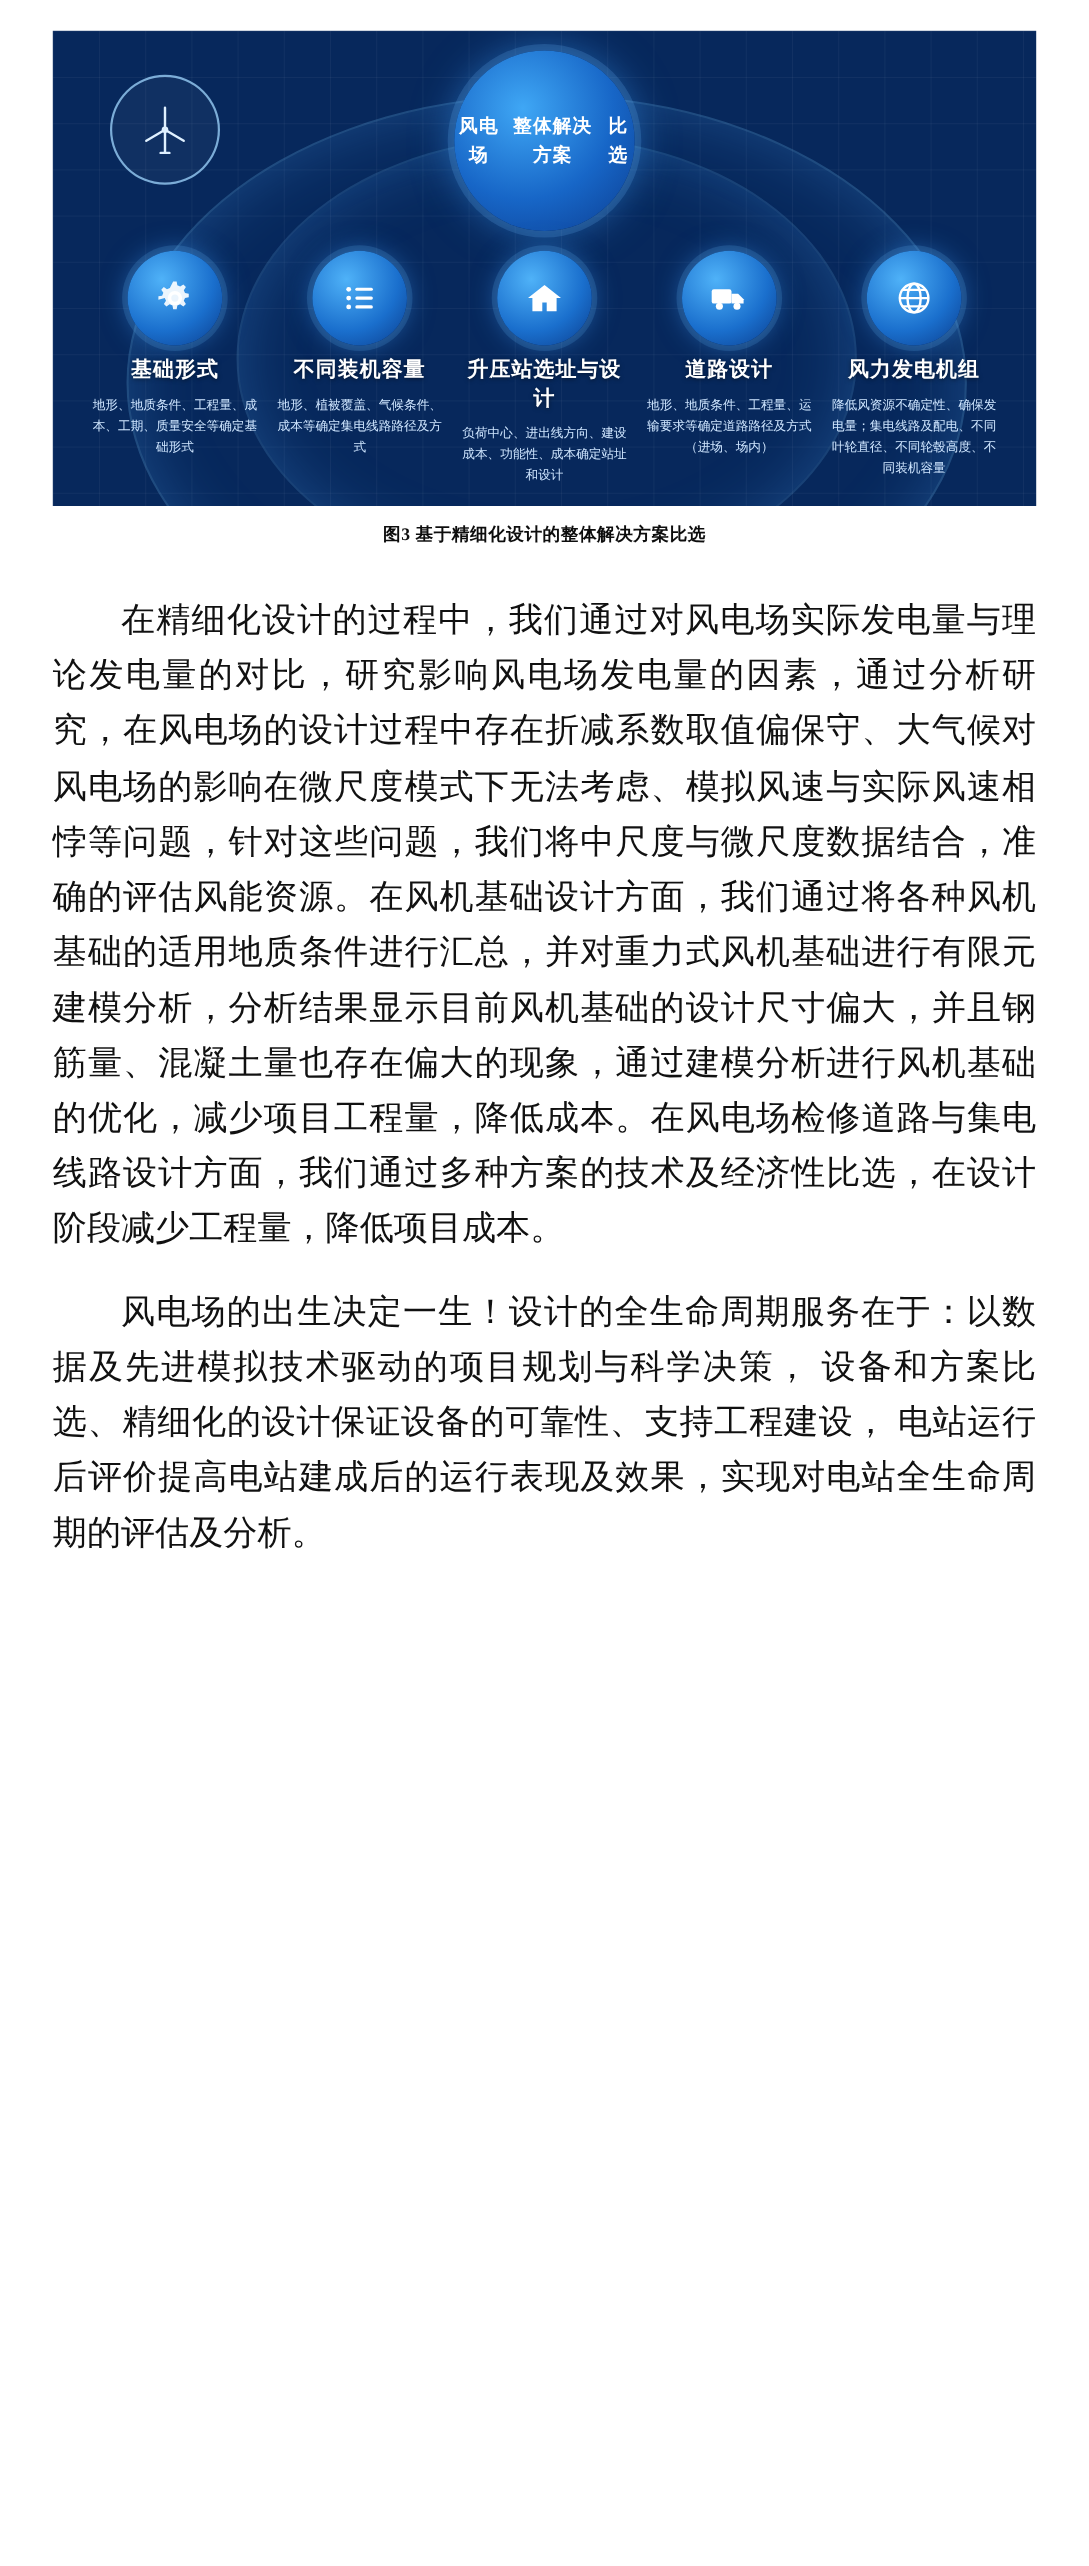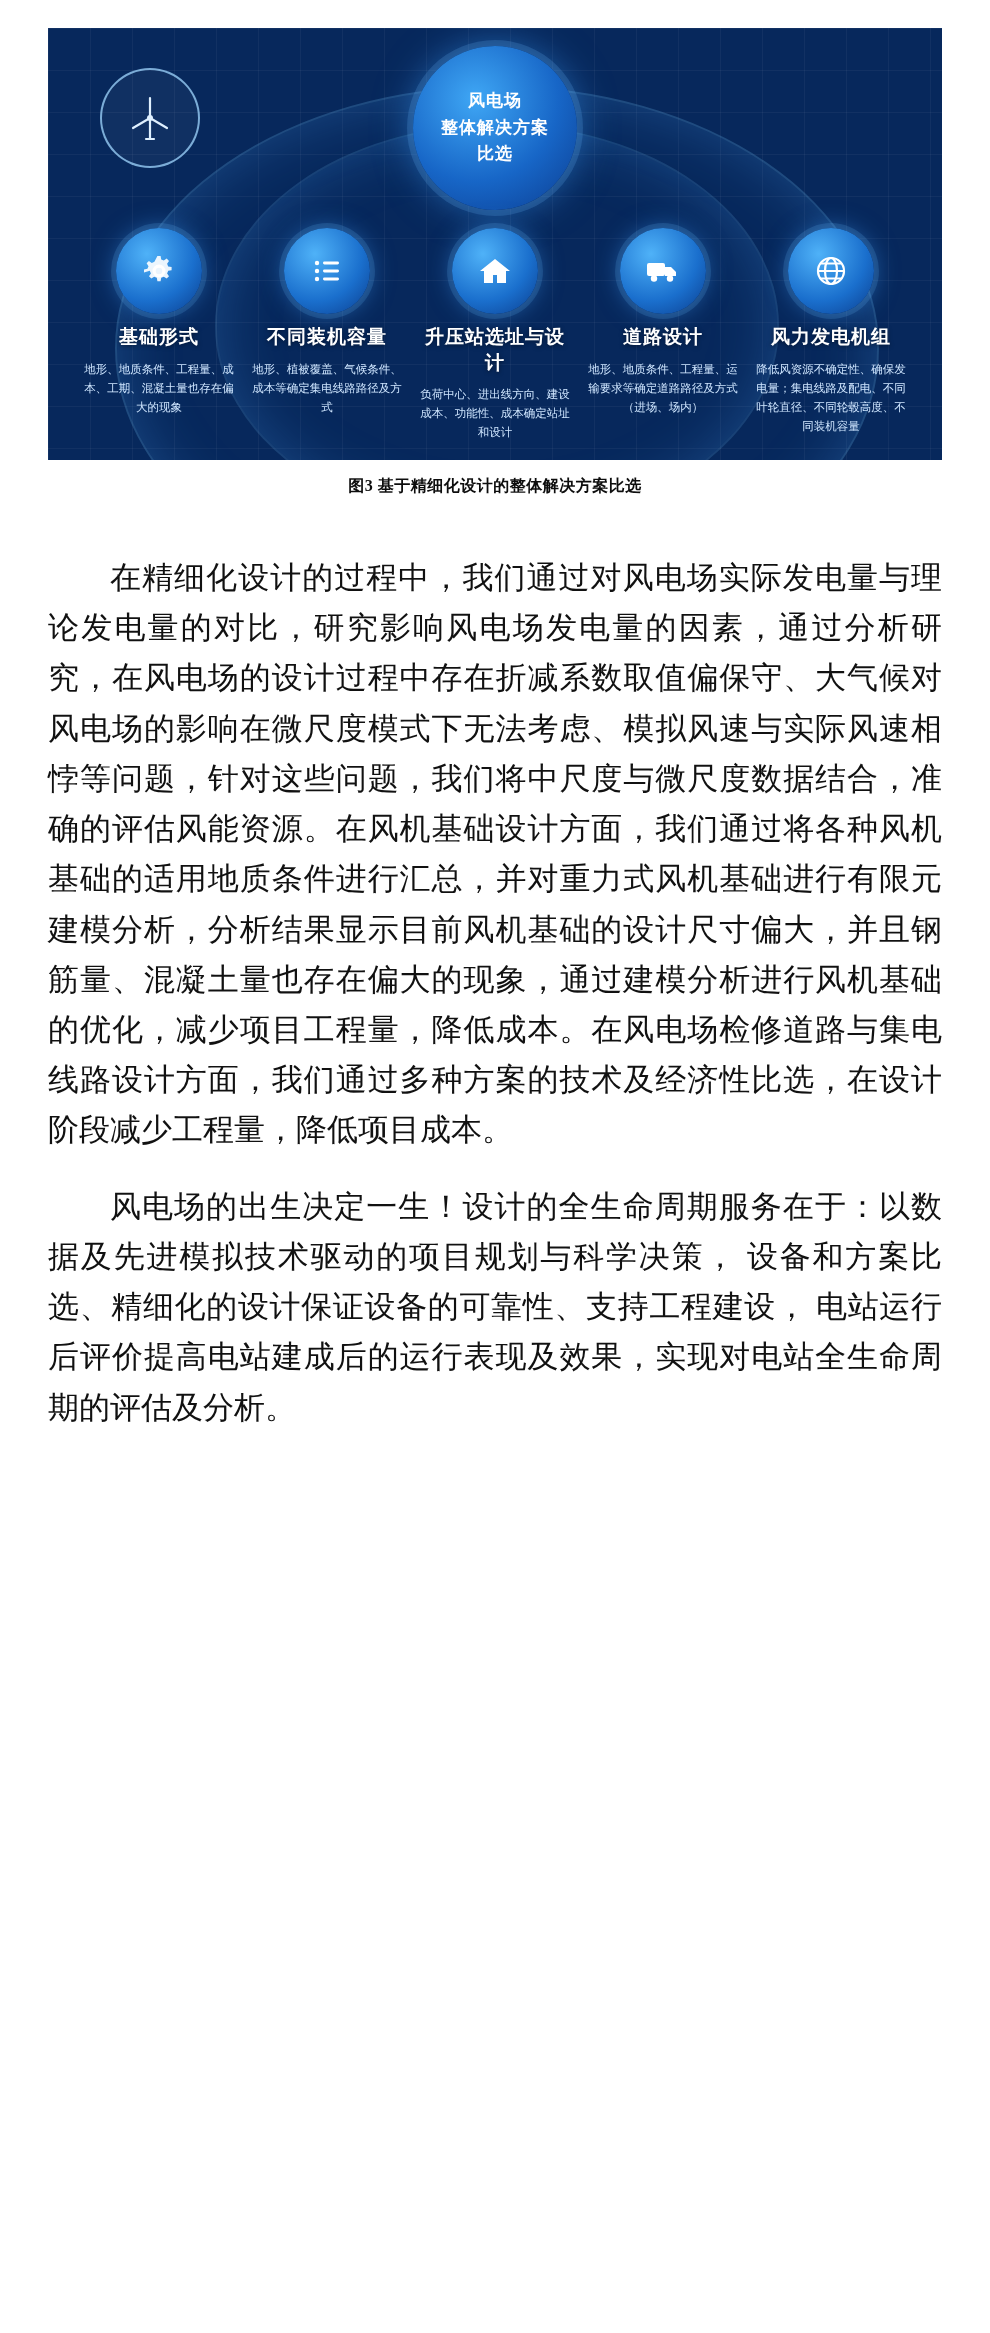--- a/index.html
+++ b/index.html
@@ -87,21 +87,21 @@
     position: absolute;
     left: 50%;
     top: 18px;
     margin-left: -82px;
     width: 164px;
     height: 164px;
     border-radius: 50%;
     background: radial-gradient(circle at 38% 32%, #3fa7f5 0%, #1766c7 55%, #0c3d90 100%);
     box-shadow: 0 0 0 6px rgba(110,190,255,0.18), 0 0 38px rgba(60,160,255,0.55);
     display: flex;
-    flex-direction: column;
+    flex-direction: row;
     align-items: center;
     justify-content: center;
     color: #ffffff;
     font-size: 17px;
     line-height: 1.55;
     letter-spacing: 1px;
     text-align: center;
     font-weight: bold;
   }
 
@@ -158,21 +158,21 @@
     text-align: center;
     font-size: 16px;
     font-weight: bold;
     color: #0d0d0d;
     letter-spacing: 0.5px;
     font-family: "Liberation Serif", serif;
   }
 
   
   .body-text {
-    margin-top: 56px;
+    margin-top: 42px;
   }
   .para {
     font-family: "Liberation Serif", serif;
     font-size: 31px;
     line-height: 1.62;
     color: #111111;
     text-align: justify;
     text-justify: inter-ideograph;
     margin: 0 0 26px 0;
     text-indent: 2em;
@@ -214,21 +214,21 @@
         <div class="node">
           <div class="node-circle">
             <svg width="40" height="40" viewBox="0 0 40 40" aria-hidden="true">
               <g fill="#ffffff">
                 <path d="M20 13.5a6.5 6.5 0 100 13 6.5 6.5 0 000-13zm0 3.2a3.3 3.3 0 110 6.6 3.3 3.3 0 010-6.6z"></path>
                 <path d="M18.4 5h3.2l.6 3.4 2.6 1.1 2.9-1.9 2.3 2.3-1.9 2.9 1.1 2.6 3.4.6v3.2l-3.4.6-1.1 2.6 1.9 2.9-2.3 2.3-2.9-1.9-2.6 1.1-.6 3.4h-3.2l-.6-3.4-2.6-1.1-2.9 1.9-2.3-2.3 1.9-2.9-1.1-2.6L5 21.6v-3.2l3.4-.6 1.1-2.6-1.9-2.9 2.3-2.3 2.9 1.9 2.6-1.1z" opacity="0.9"></path>
               </g>
             </svg>
           </div>
           <div class="node-title">基础形式</div>
-          <div class="node-desc">地形、地质条件、工程量、成本、工期、混凝土量也存在偏大的现象</div>
+          <div class="node-desc">地形、地质条件、工程量、成本、工期、质量安全等确定基础形式</div>
         </div>
 
         <div class="node">
           <div class="node-circle">
             <svg width="36" height="36" viewBox="0 0 36 36" aria-hidden="true">
               <g fill="#ffffff">
                 <circle cx="8" cy="10" r="2.2"></circle>
                   <rect x="14" y="8.6" width="16" height="2.8" rx="1.4"></rect>
                 <circle cx="8" cy="18" r="2.2"></circle>
                   <rect x="14" y="16.6" width="16" height="2.8" rx="1.4"></rect>

